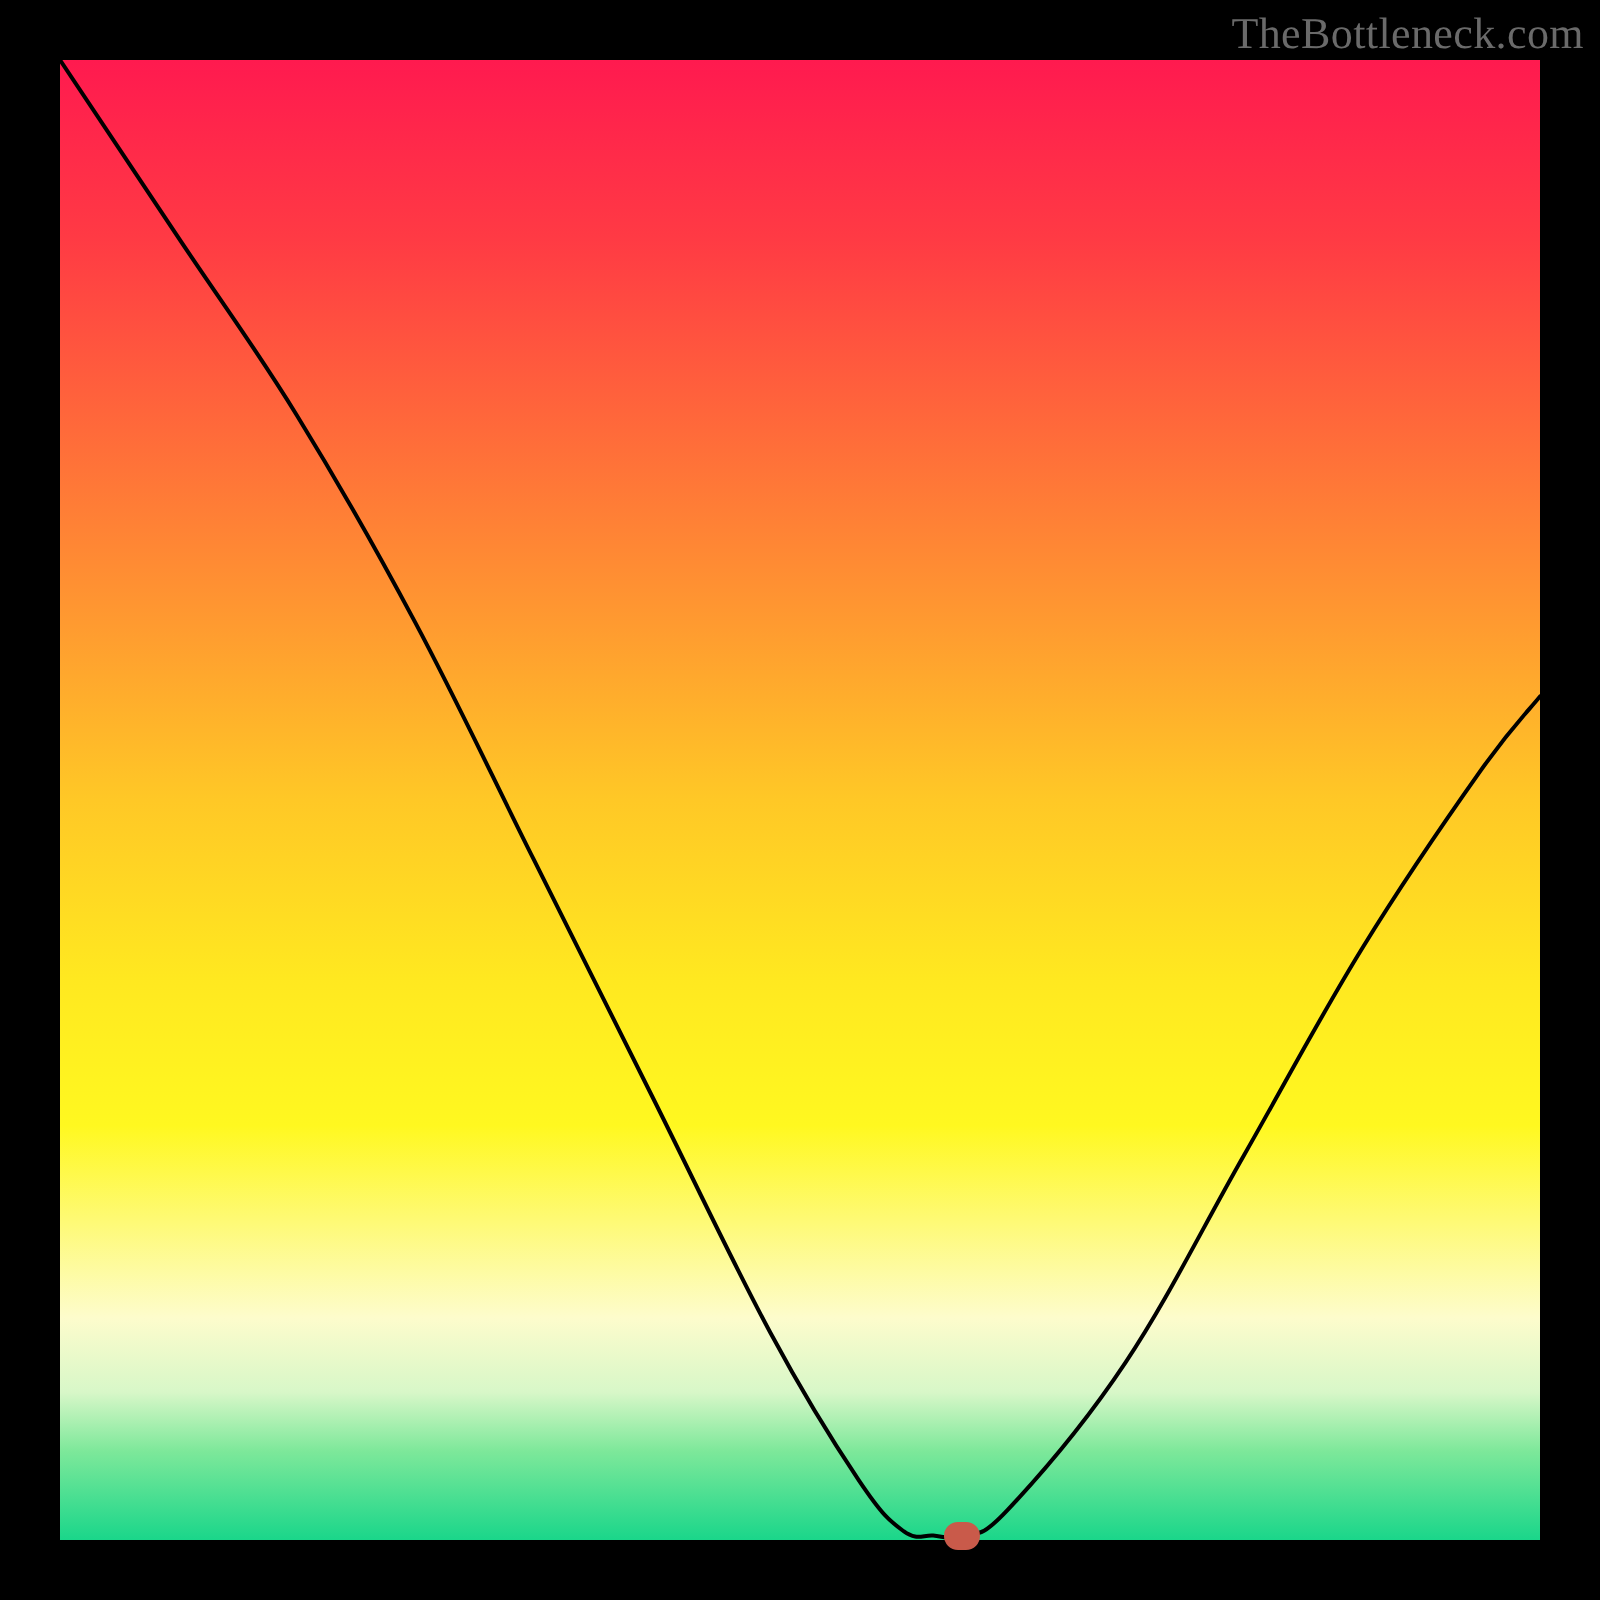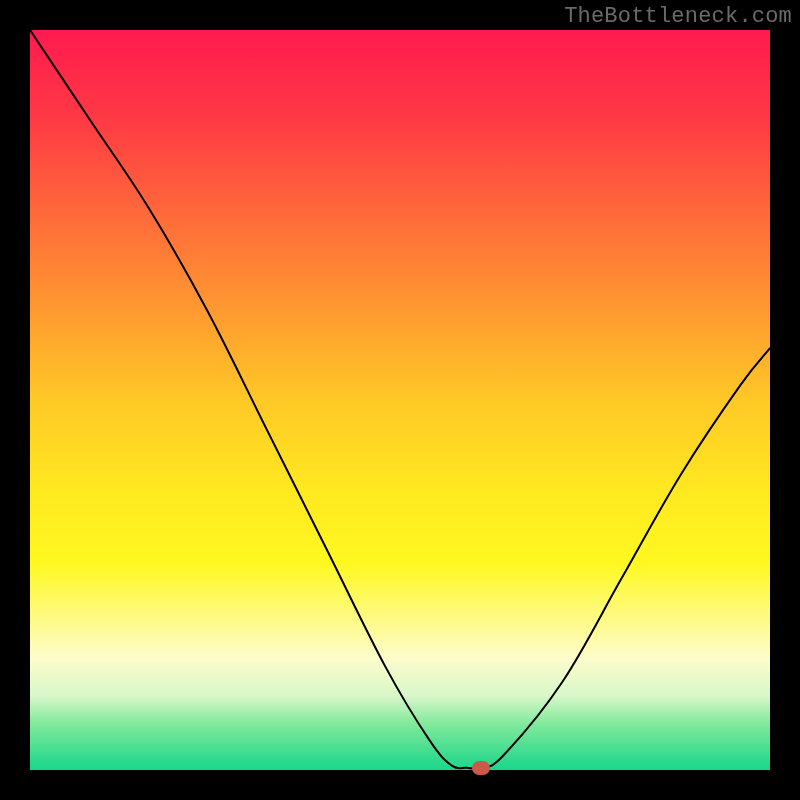--- a/index.html
+++ b/index.html
@@ -21,21 +21,21 @@
       #fff820 72%,
       #fdfccc 85%,
       #d8f7c8 90%,
       #7de89a 94%,
       #1ad68a 100%
     );
   }
   .watermark {
     position: absolute;
     top: 4px; right: 8px;
-    font-family: Liberation Mono, monospace;
+    font-family: Liberation Serif, serif;
     font-size: 22px;
     color: #6a6a6a;
     letter-spacing: 0.2px;
     font-weight: 500;
   }
   svg.curve {
     position: absolute; left: 0; top: 0;
     width: 740px; height: 740px;
   }
   .marker {

